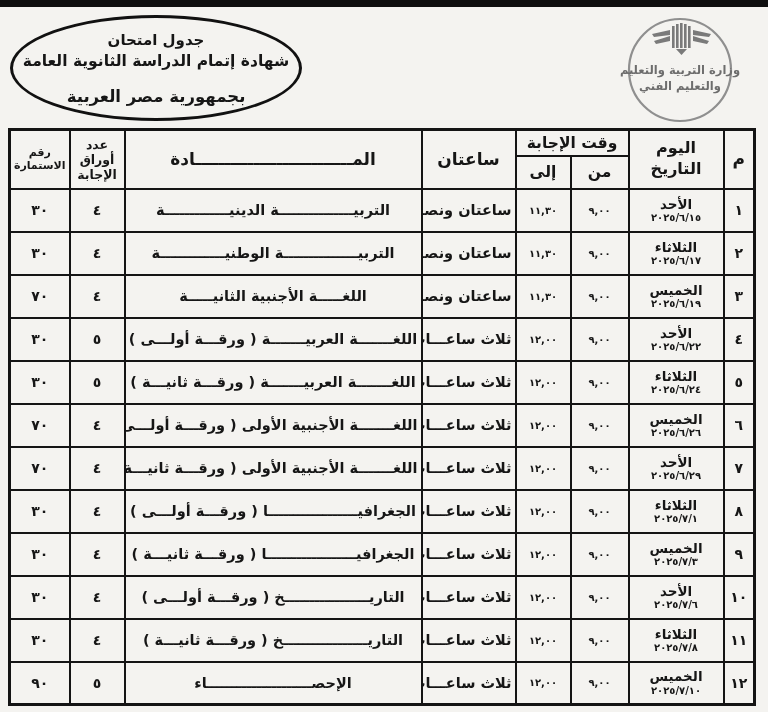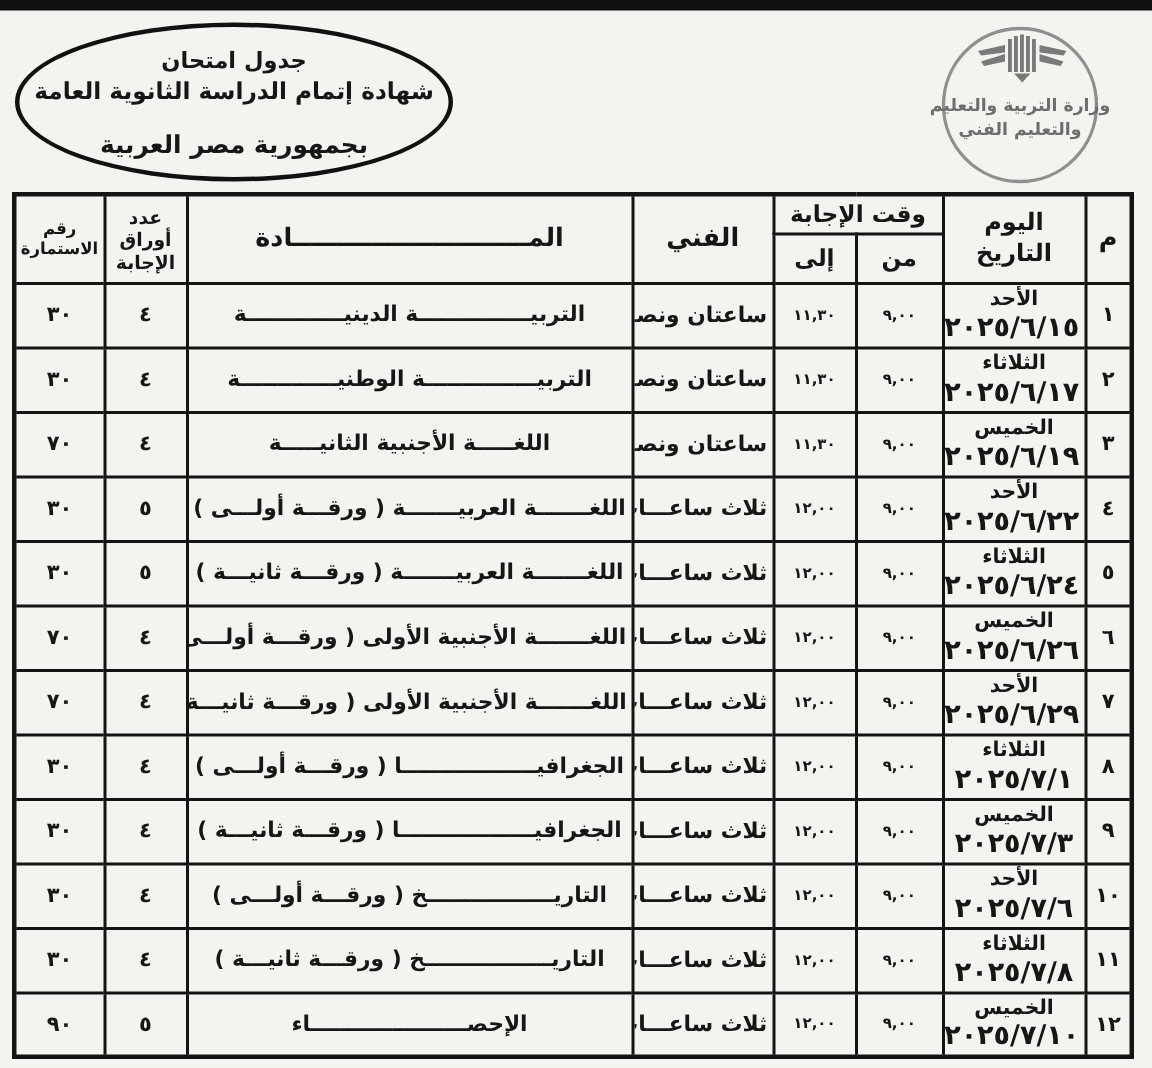--- a/index.html
+++ b/index.html
@@ -80,21 +80,21 @@
   tbody tr  { height: 43px; }
 
   th { font-size: 17px; }
   th.small { font-size: 12.5px; line-height: 1.2; padding: 0 1px; }
   th.med   { font-size: 11px;  line-height: 1.25; padding: 0 1px; }
   th .two-line { line-height: 1.3; font-size: 16px; }
 
   td.c-serial { font-size: 14px; }
   td.c-day    { padding: 0 1px; }
   td.c-day .day  { font-size: 13.5px; line-height: 1.25; }
-  td.c-day .date { font-size: 18px; line-height: 1.2; }
+  td.c-day .date { font-size: 10px; line-height: 1.2; }
   td.c-time   { font-size: 10px; margin-left: 20px; }
   td.c-dur    { font-size: 14.5px; white-space: nowrap; }
   td.c-subj   { font-size: 14.5px; white-space: nowrap; }
   td.c-count  { font-size: 14px; }
 </style>
 </head>
 <body>
 
 <div class="top-bar"></div>
 
@@ -151,21 +151,21 @@
     <thead>
       <tr class="h-top">
         <th rowspan="2">م</th>
         <th rowspan="2">
           <div class="two-line">
             <div>اليوم</div>
             <div>التاريخ</div>
           </div>
         </th>
         <th colspan="2" style="font-size:15.5px;">وقت الإجابة</th>
-        <th rowspan="2">الفني</th>
+        <th rowspan="2">ساعتان</th>
         <th rowspan="2" style="white-space:nowrap;">المـــــــــــــــــــــــــــادة</th>
         <th rowspan="2" class="small">عدد أوراق الإجابة</th>
         <th rowspan="2" class="med">رقم الاستمارة</th>
       </tr>
       <tr class="h-bot">
         <th style="font-size:15.5px;">من</th>
         <th style="font-size:15.5px;">إلى</th>
       </tr>
     </thead>
     <tbody>

